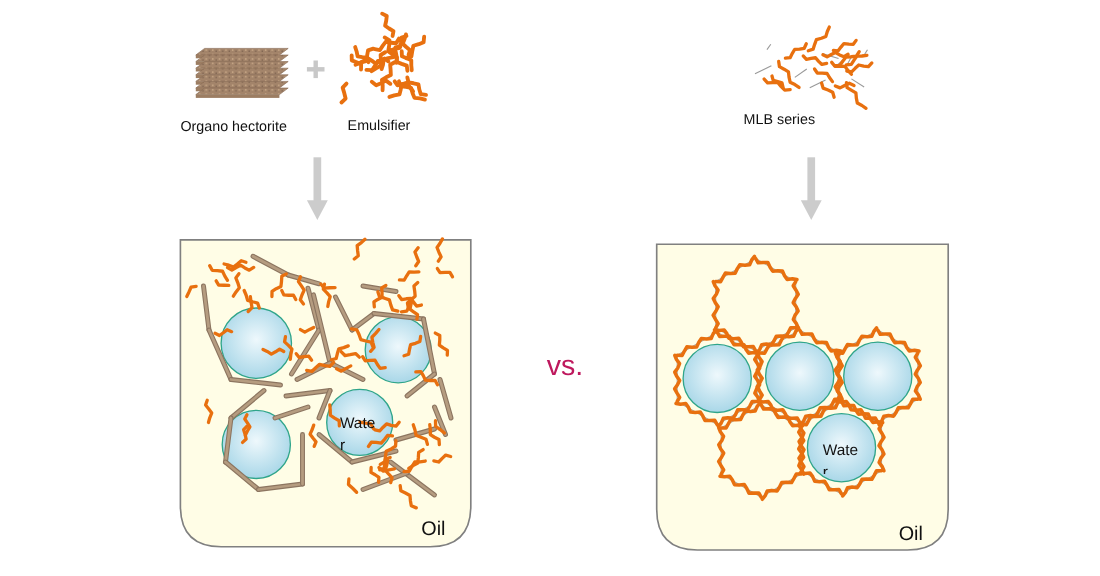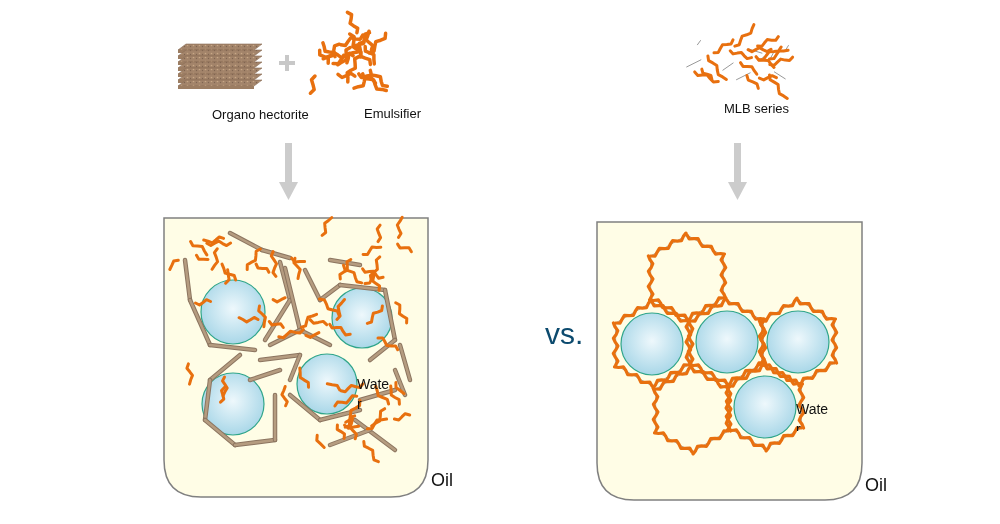--- a/index.html
+++ b/index.html
@@ -1,19 +1,19 @@
 <!DOCTYPE html>
 <html><head>
 <meta charset="utf-8">
 <style>
   html, body { margin:0; padding:0; background:#ffffff; }
   body { width:1000px; height:524px; position:relative; overflow:hidden; font-family:"Liberation Sans", "DejaVu Sans", sans-serif; }
-  .abs { position:absolute;margin-left:48px; }
+  .abs { position:absolute; }
   .label { font-size:13px; color:#111; white-space:nowrap; }
-  .vs { font-size:30px; color:#0c4a6e; }
+  .vs { font-size:26px; color:#be185d; }
   .oil { font-size:18px; color:#111; }
   .water { font-size:14px; color:#111;text-align:right; }
   svg { position:absolute; left:0; top:0; }
 </style>
 </head>
 <body>
 
 <svg width="1000" height="524" viewBox="0 0 1000 524">
   <defs>
     <radialGradient id="dropGrad" cx="50%" cy="45%" r="55%">

